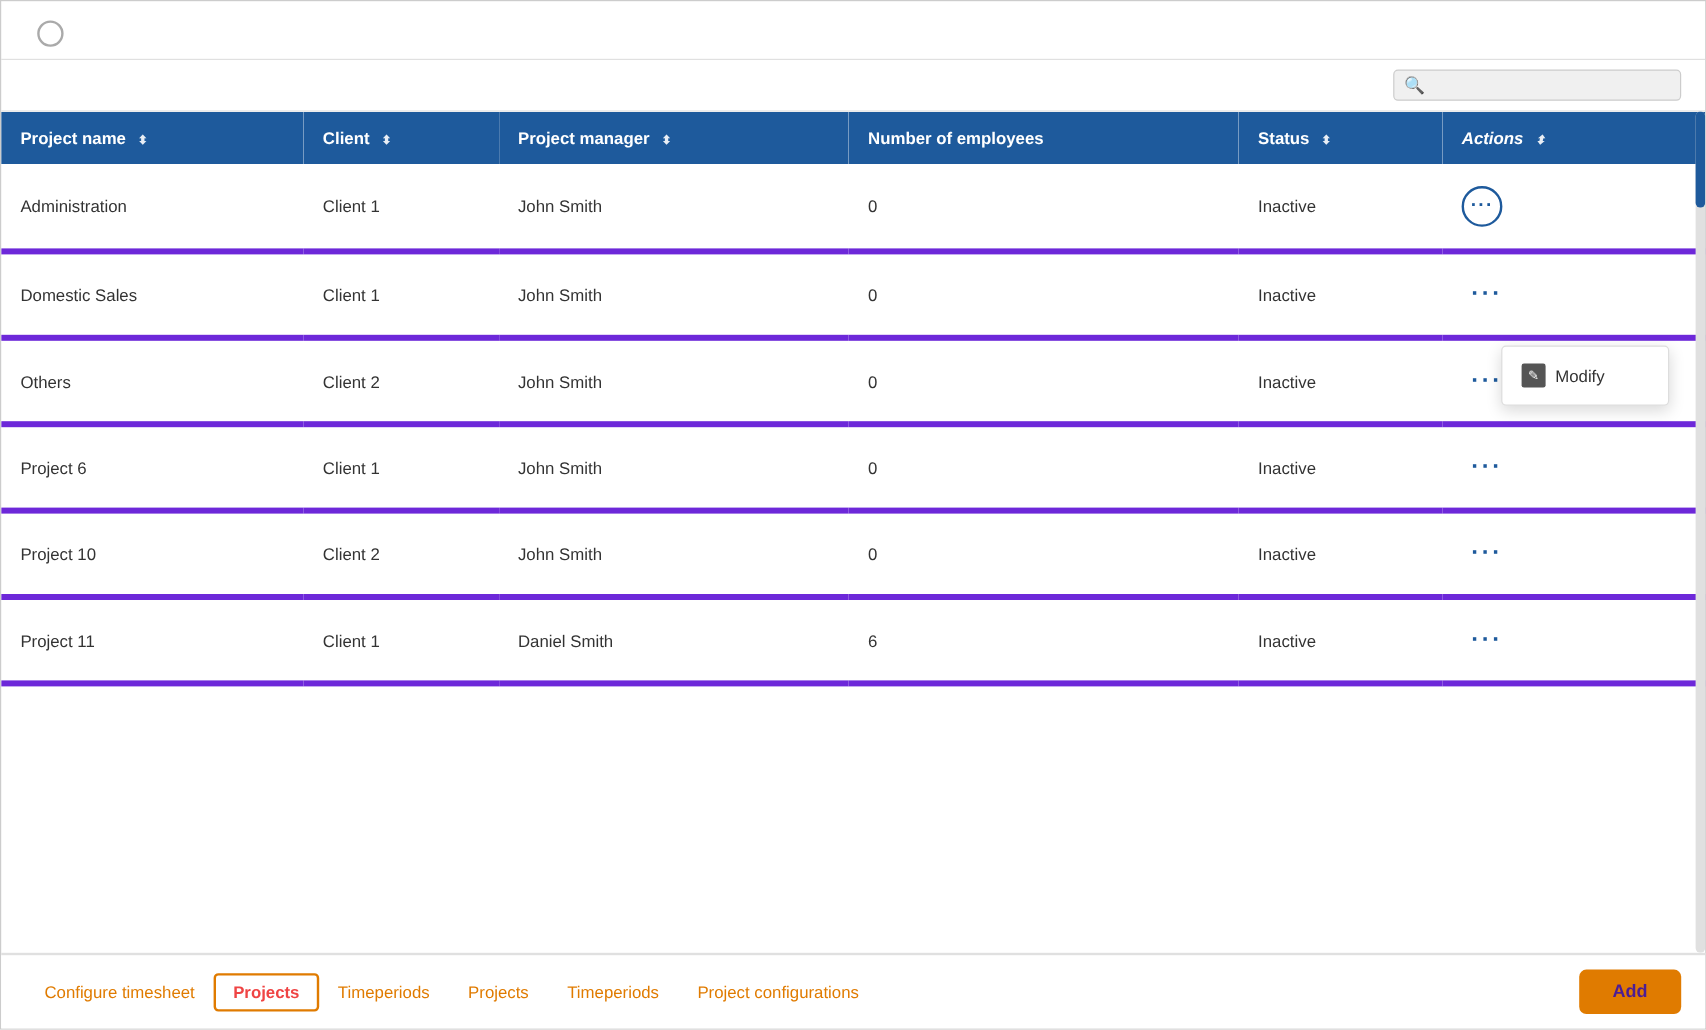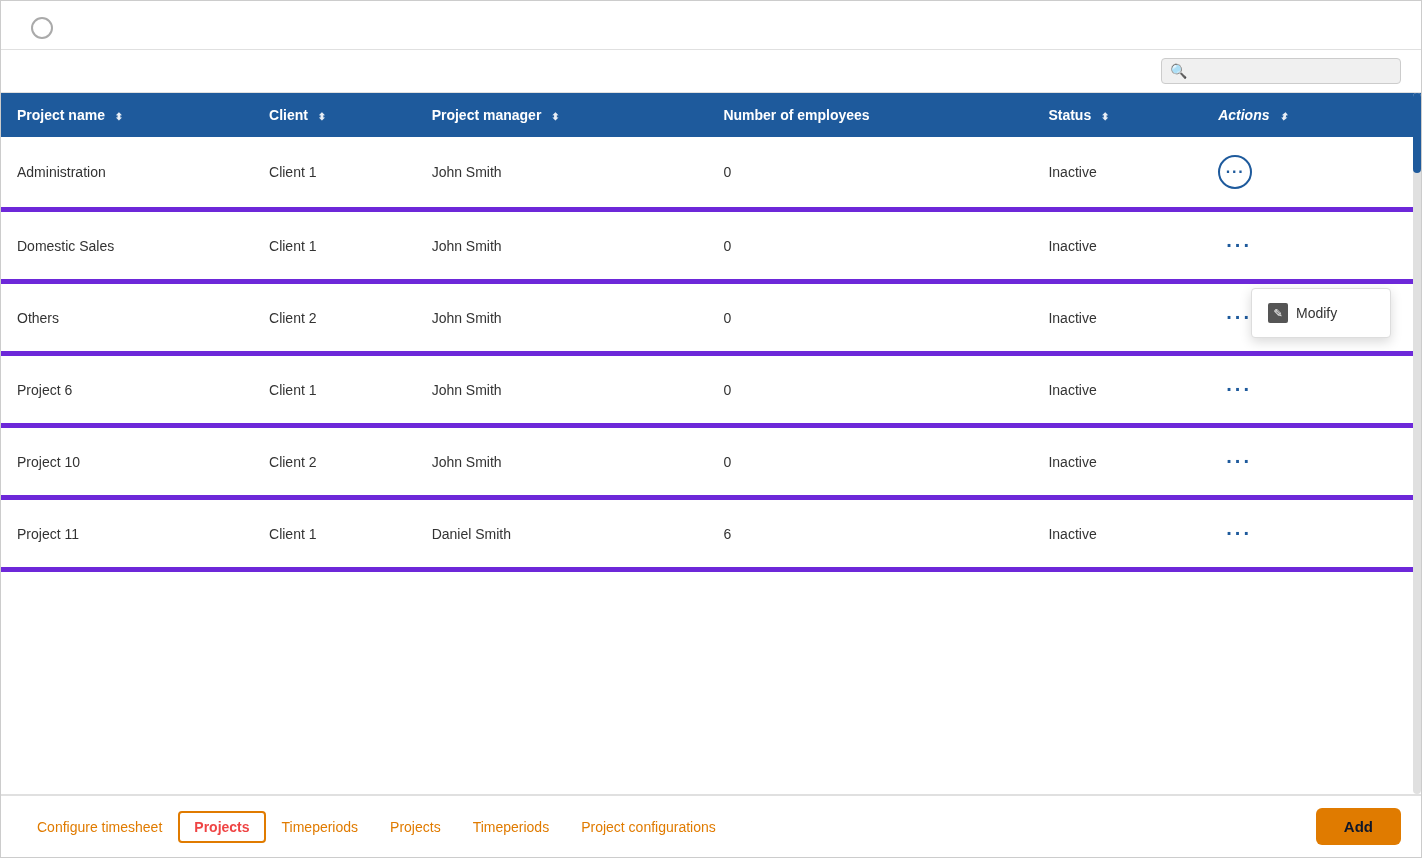--- a/index.html
+++ b/index.html
@@ -242,21 +242,21 @@
       border: 2px solid transparent;
     }
     .footer-link.active {
       border: 2px solid #e07b00;
       border-radius: 4px;
       color: #ef4444;
       font-weight: 600;
     }
     .add-btn {
       background: #e07b00;
-      color: #0f172a;
+      color: #4c1d95;
       border: none;
       border-radius: 6px;
       padding: 10px 28px;
       font-size: 15px;
       font-weight: 600;
       cursor: pointer;
     }
   </style>
 </head>
 <body>

